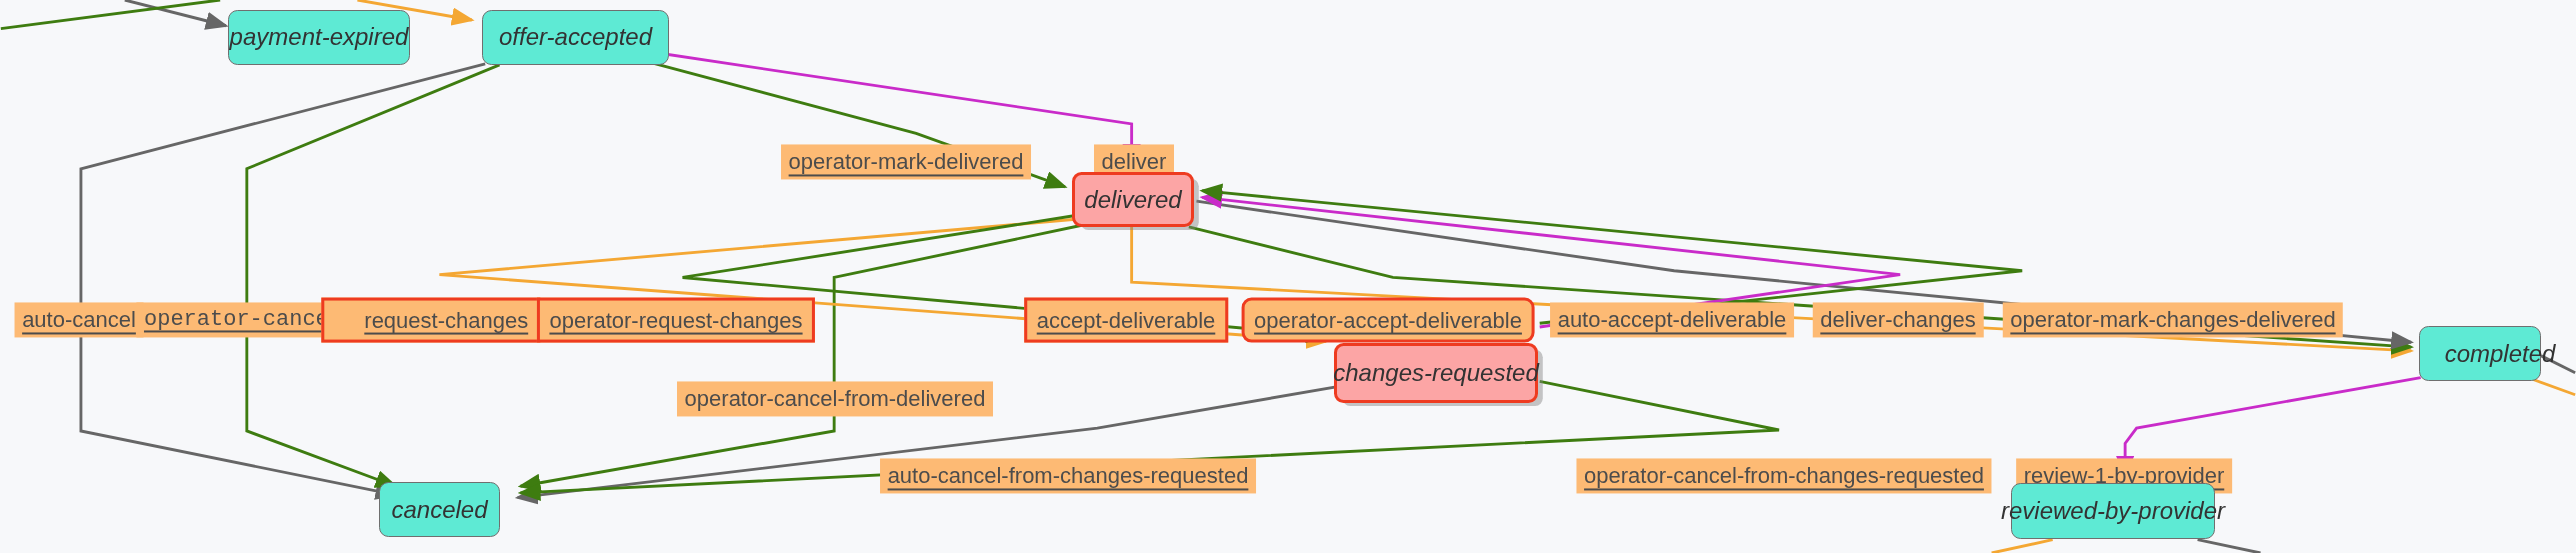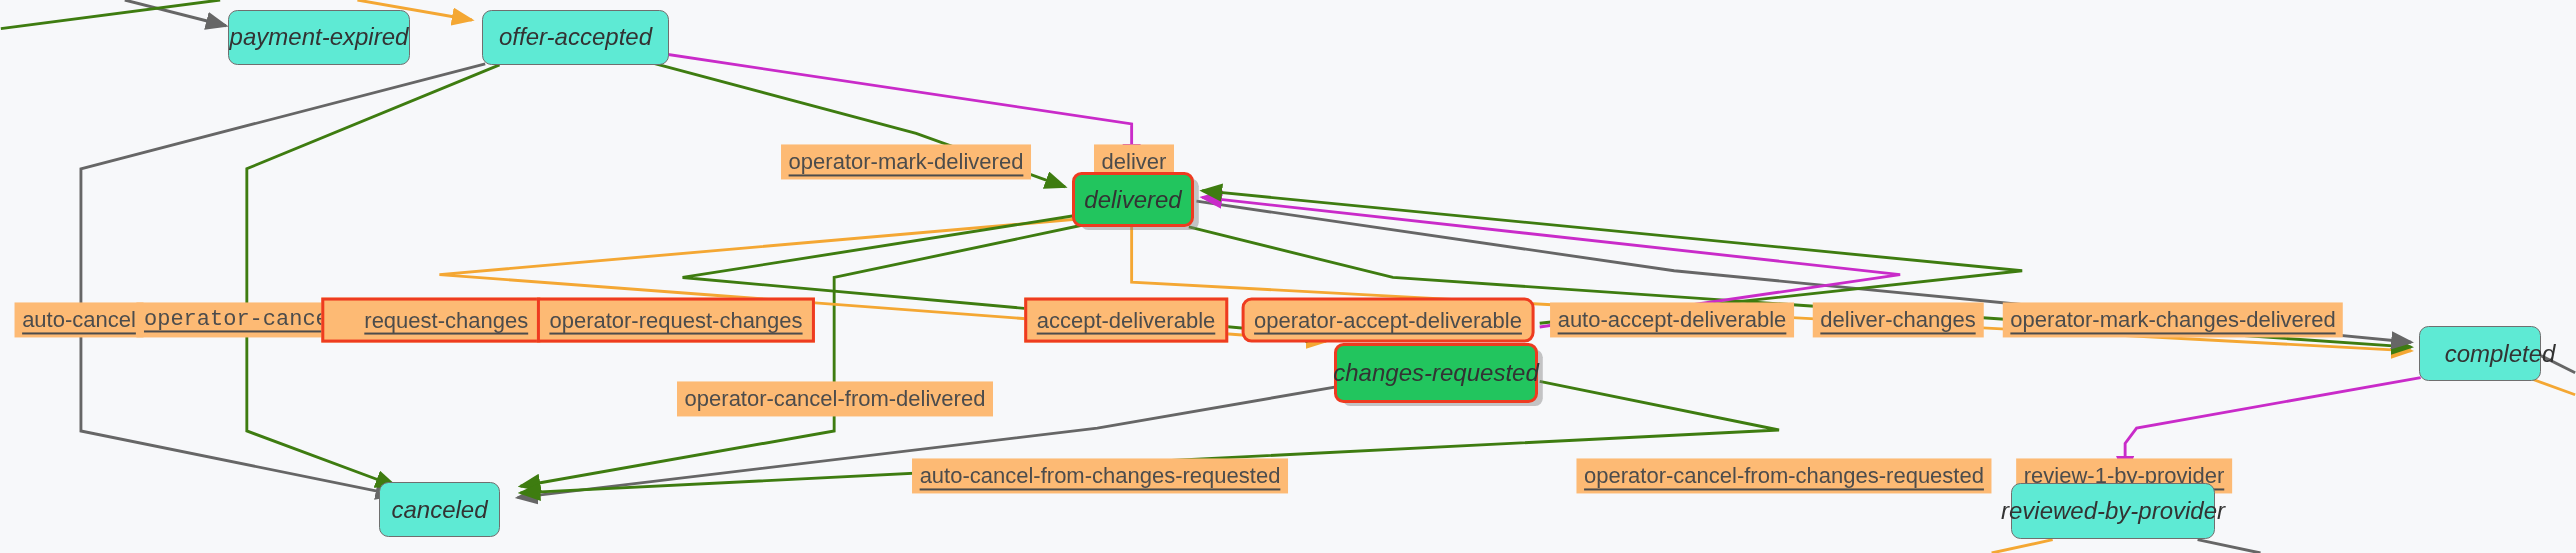--- a/index.html
+++ b/index.html
@@ -35,21 +35,21 @@
     border:1.9px solid #6f6f6f;
     border-radius:9.5px;
     color:#333333;
     font-style:italic;
     font-size:24px;
     white-space:nowrap;
     z-index:3;
     box-sizing:border-box;
   }
   .node.highlight{
-    background:#22c55e;
+    background:#fca5a5;
     border:3.8px solid #ee3b20;
     box-shadow:6.7px 4.8px 0 -1.9px rgba(130,130,130,0.45);
   }
 </style>
 </head>
 <body>
 
 <div id="canvas">
   <svg id="edges-svg" width="2576" height="553" viewBox="0 0 2700 580">
     <defs>
@@ -95,21 +95,21 @@
       <div class="edge-label" style="left: 79px; top: 275px; text-align: right;">auto-cancel</div>
       <div class="edge-label" style="left: 243px; top: 275px; font-family: Liberation Mono, monospace;">operator-cancel</div>
       <div class="edge-label boxed" style="left: 431px; top: 275px; padding-left: 40px;">request-changes</div>
       <div class="edge-label boxed" style="left: 676px; top: 275px;">operator-request-changes</div>
       <div class="edge-label boxed" style="left: 1126px; top: 275px;">accept-deliverable</div>
       <div class="edge-label boxed" style="left: 1388px; top: 275px; border-radius: 10px;">operator-accept-deliverable</div>
       <div class="edge-label" style="left: 1672px; top: 275px;">auto-accept-deliverable</div>
       <div class="edge-label" style="left: 1898px; top: 275px;">deliver-changes</div>
       <div class="edge-label" style="left: 2173px; top: 275px;">operator-mark-changes-delivered</div>
       <div class="edge-label nounderline" style="left: 835px; top: 354px;">operator-cancel-from-delivered</div>
-      <div class="edge-label" style="left: 1100px; top: 431px;">auto-cancel-from-changes-requested</div>
+      <div class="edge-label" style="left: 1068px; top: 431px;">auto-cancel-from-changes-requested</div>
       <div class="edge-label" style="left: 1784px; top: 431px;">operator-cancel-from-changes-requested</div>
       <div class="edge-label" style="left: 2124px; top: 431px;">review-1-by-provider</div>
     </div>
   <div id="nodes-layer">
       <div class="node" style="left: 228px; top: 9.5px; width: 182px; height: 55px;">payment-expired</div>
       <div class="node" style="left: 482px; top: 9.5px; width: 187px; height: 55px;">offer-accepted</div>
       <div class="node highlight" style="left: 1072px; top: 172px; width: 122px; height: 55px;">delivered</div>
       <div class="node highlight" style="left: 1334px; top: 343px; width: 204px; height: 60px;">changes-requested</div>
       <div class="node" style="left: 2419px; top: 326px; width: 122px; height: 55px; padding-left: 40px;">completed</div>
       <div class="node" style="left: 379px; top: 482px; width: 121px; height: 55px;">canceled</div>

